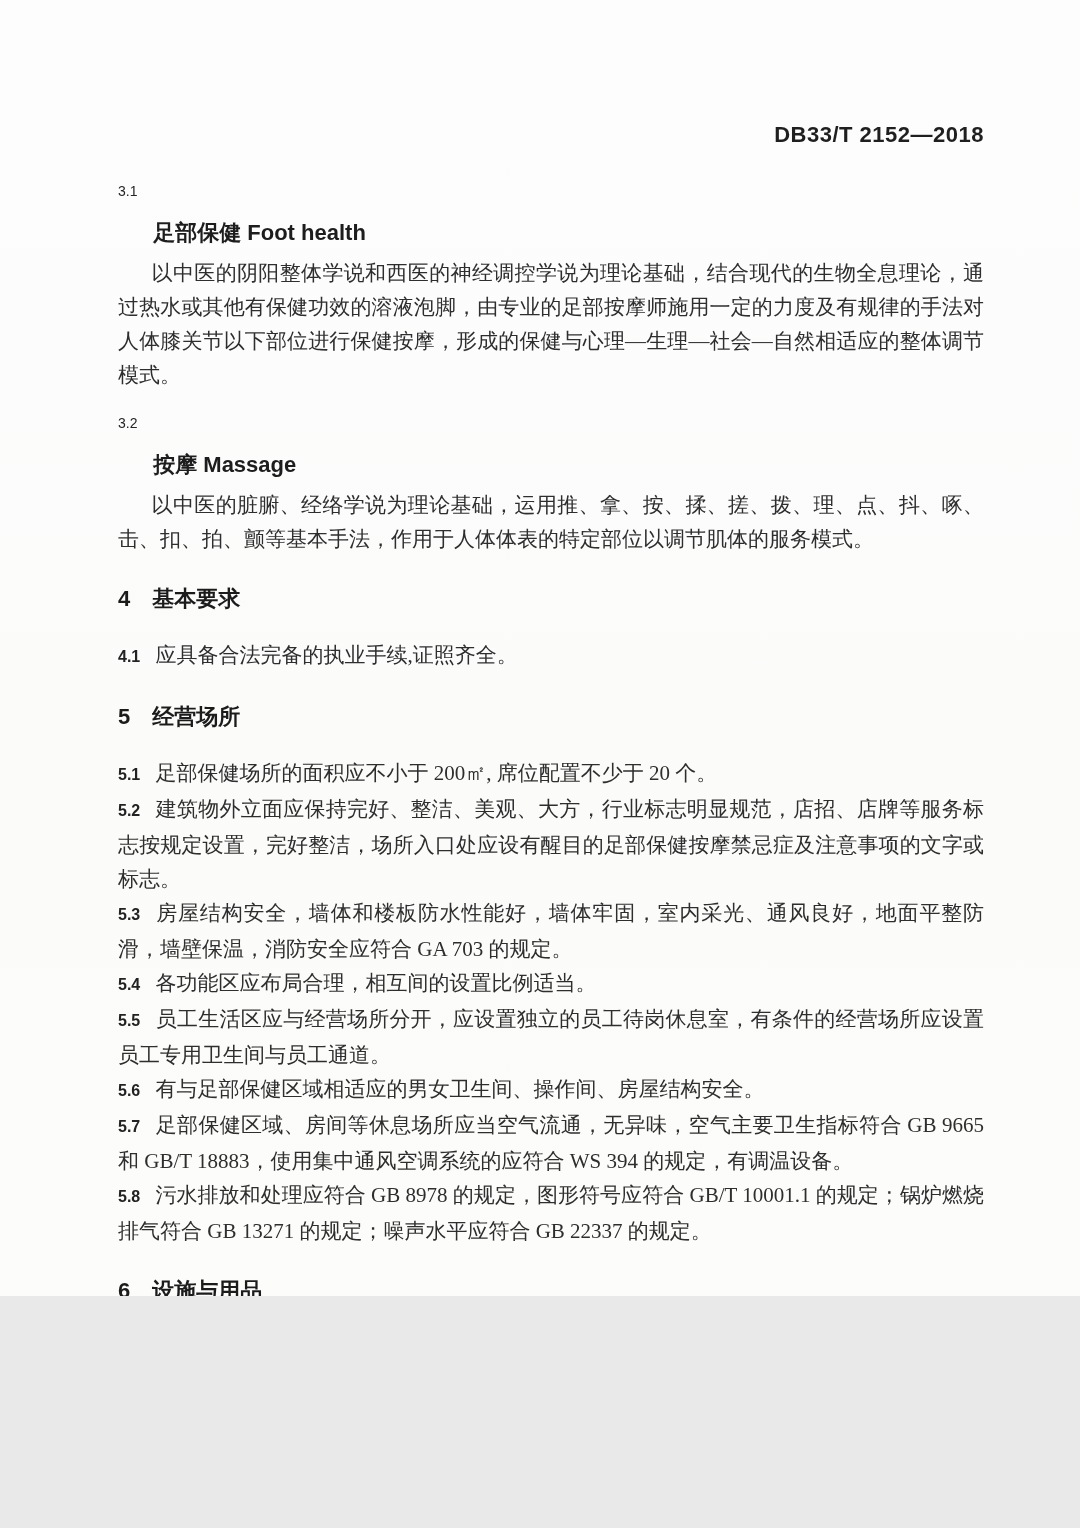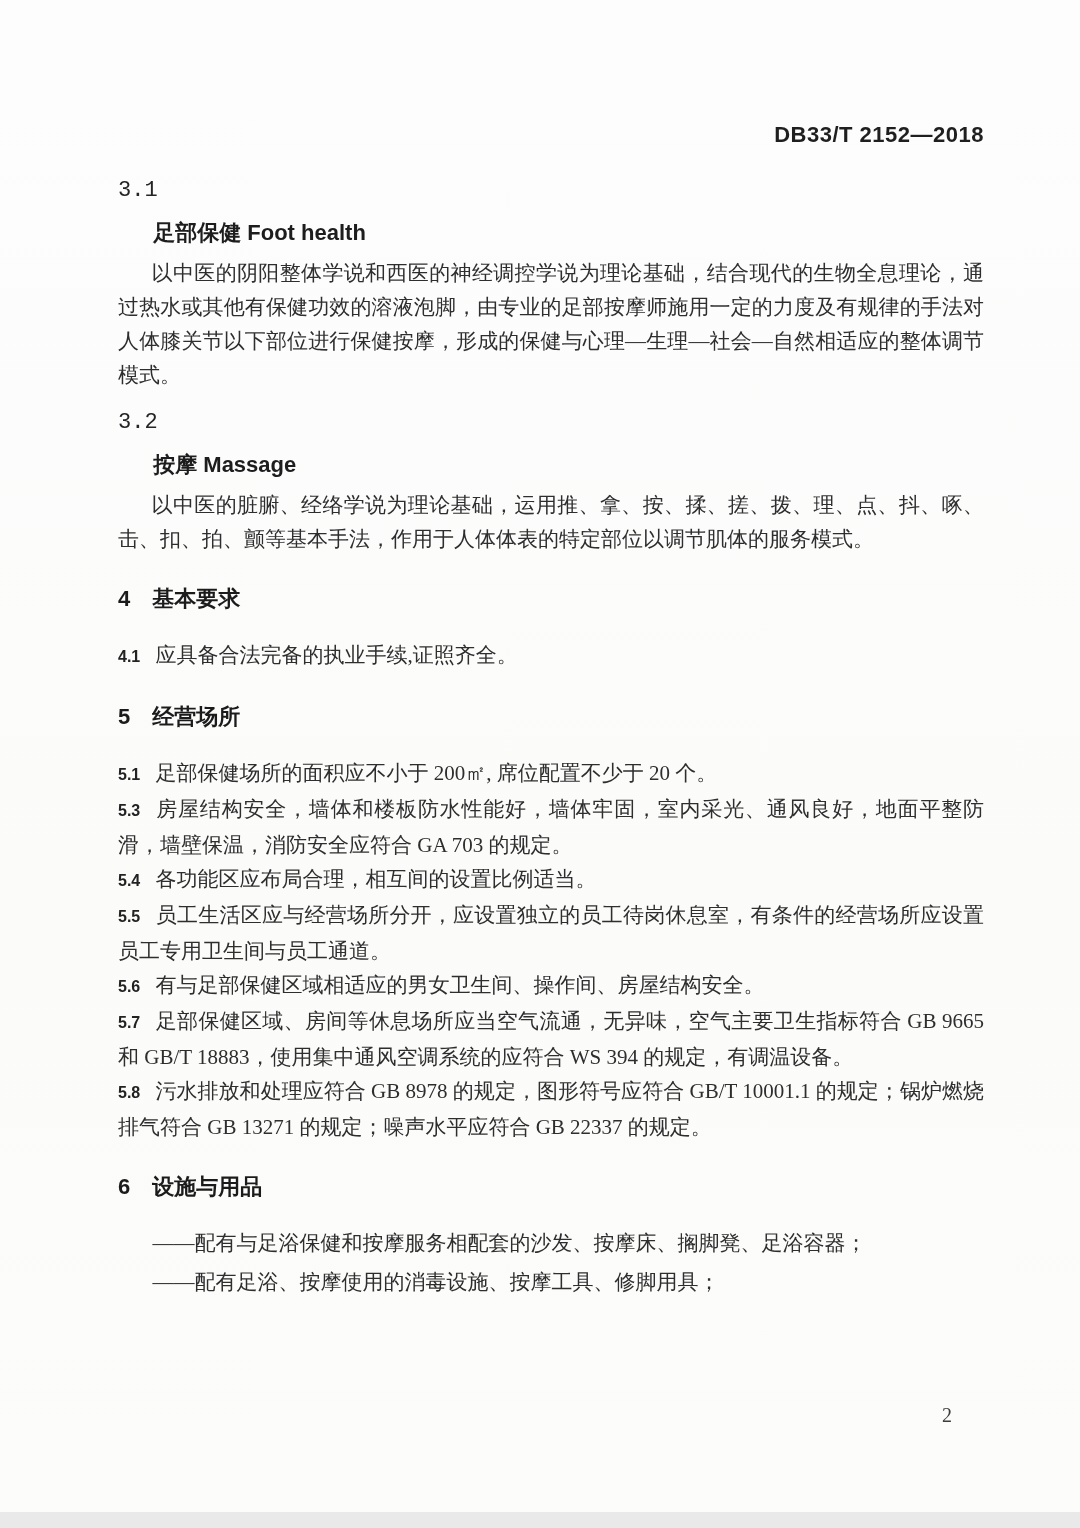--- a/index.html
+++ b/index.html
@@ -1,19 +1,19 @@
 <!DOCTYPE html>
 <html lang="zh"><head>
 <meta charset="utf-8">
 <style>
   html, body { margin: 0; padding: 0; background: #e9e9e9; }
   .page {
     position: relative;
     width: 1080px;
-    height: 1512px;
+    height: 1296px;
     margin: 0 auto;
     background: linear-gradient(180deg, #fdfdfd 0%, #fbfbfa 60%, #fcfcfb 100%);
     color: #2e2e2e;
     font-family: "Liberation Serif", "DejaVu Serif", serif;
     font-size: 21px;
     line-height: 34px;
     box-sizing: border-box;
     padding: 118px 96px 0 118px;
     overflow: hidden;
   }
@@ -21,22 +21,22 @@
     text-align: right;
     font-family: "Liberation Sans", "DejaVu Sans", sans-serif;
     font-weight: 600;
     font-size: 22px;
     letter-spacing: 0.5px;
     color: #1f1f1f;
     margin: 0 0 22px 0;
   }
   .clause-num {
     margin: 10px 0 8px 0;
-    font-family: Liberation Mono, monospace;
-    font-size: 22px;
+    font-family: Liberation Sans, sans-serif;
+    font-size: 14px;
     color: #252525;
   }
   .term {
     margin: 0 0 4px 0;
     font-family: "Liberation Sans", "DejaVu Sans", sans-serif;
     font-weight: 700;
     font-size: 22px;
     color: #1d1d1d;
     text-indent: 1.6em;
   }
@@ -91,20 +91,21 @@
   <h3 class="term">按摩 Massage</h3>
   <p class="para">以中医的脏腑、经络学说为理论基础，运用推、拿、按、揉、搓、拨、理、点、抖、啄、击、扣、拍、颤等基本手法，作用于人体体表的特定部位以调节肌体的服务模式。</p>
 
   <h2 class="sec"><span class="hnum">4</span><span class="htitle">基本要求</span></h2>
 
   <p class="clause"><span class="cnum">4.1</span><span class="ctext">应具备合法完备的执业手续,证照齐全。</span></p>
 
   <h2 class="sec"><span class="hnum">5</span><span class="htitle">经营场所</span></h2>
 
   <p class="clause"><span class="cnum">5.1</span><span class="ctext">足部保健场所的面积应不小于 200㎡, 席位配置不少于 20 个。</span></p>
+  <p class="clause"><span class="cnum">5.2</span><span class="ctext">建筑物外立面应保持完好、整洁、美观、大方，行业标志明显规范，店招、店牌等服务标志按规定设置，完好整洁，场所入口处应设有醒目的足部保健按摩禁忌症及注意事项的文字或标志。</span></p>
   <p class="clause"><span class="cnum">5.3</span><span class="ctext">房屋结构安全，墙体和楼板防水性能好，墙体牢固，室内采光、通风良好，地面平整防滑，墙壁保温，消防安全应符合 GA 703 的规定。</span></p>
   <p class="clause"><span class="cnum">5.4</span><span class="ctext">各功能区应布局合理，相互间的设置比例适当。</span></p>
   <p class="clause"><span class="cnum">5.5</span><span class="ctext">员工生活区应与经营场所分开，应设置独立的员工待岗休息室，有条件的经营场所应设置员工专用卫生间与员工通道。</span></p>
   <p class="clause"><span class="cnum">5.6</span><span class="ctext">有与足部保健区域相适应的男女卫生间、操作间、房屋结构安全。</span></p>
   <p class="clause"><span class="cnum">5.7</span><span class="ctext">足部保健区域、房间等休息场所应当空气流通，无异味，空气主要卫生指标符合 GB 9665 和 GB/T 18883，使用集中通风空调系统的应符合 WS 394 的规定，有调温设备。</span></p>
   <p class="clause"><span class="cnum">5.8</span><span class="ctext">污水排放和处理应符合 GB 8978 的规定，图形符号应符合 GB/T 10001.1 的规定；锅炉燃烧排气符合 GB 13271 的规定；噪声水平应符合 GB 22337 的规定。</span></p>
 
   <h2 class="sec"><span class="hnum">6</span><span class="htitle">设施与用品</span></h2>
 
   <p class="dash">——配有与足浴保健和按摩服务相配套的沙发、按摩床、搁脚凳、足浴容器；</p>

